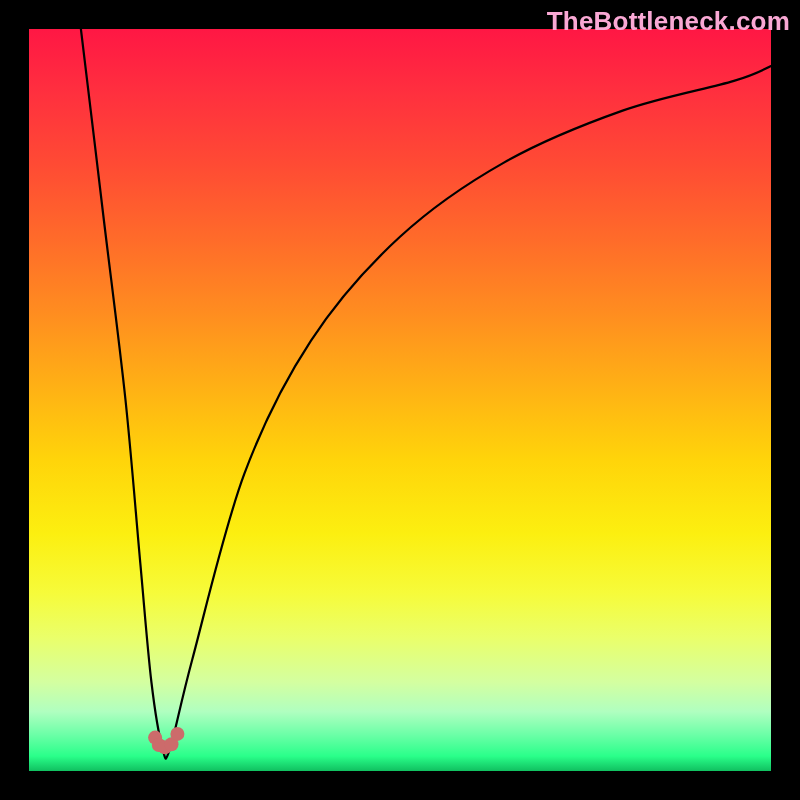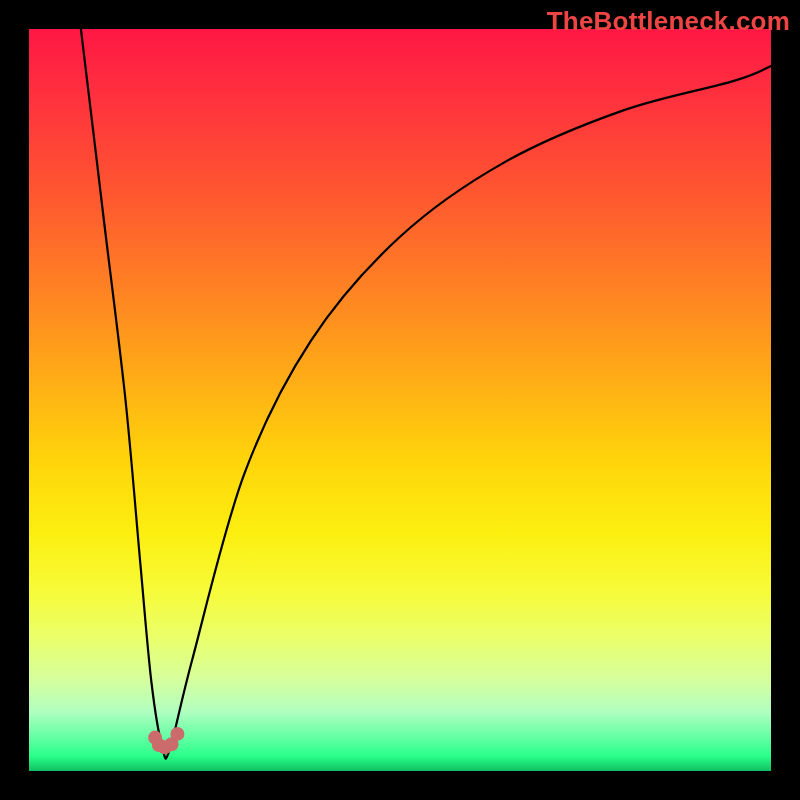--- a/index.html
+++ b/index.html
@@ -50,21 +50,21 @@
     width: 742px;
     height: 742px;
   }
   .watermark {
     position: absolute;
     top: 6px;
     right: 10px;
     font-family: Arial, Helvetica, sans-serif;
     font-size: 26px;
     font-weight: bold;
-    color: #ef4444;
+    color: #f9a8d4;
     letter-spacing: 0.2px;
   }
 </style>
 </head>
 <body>
 
 <div class="frame">
   <div class="plot">
     <svg class="curve-svg" viewBox="0 0 742 742" preserveAspectRatio="none">
       <path id="curve-path" stroke="#000" stroke-width="2.2" fill="none" stroke-linecap="round" d="M 51.9 0.0 C 55.7 30.9, 66.8 123.7, 74.2 185.5 C 81.6 247.3, 90.3 312.9, 96.5 371.0 C 102.6 429.1, 107.0 487.2, 111.3 534.2 C 115.6 581.2, 118.7 622.0, 122.4 653.0 C 126.1 683.9, 130.5 708.6, 133.6 719.7 C 136.7 730.9, 136.0 734.6, 141.0 719.7 C 145.9 704.9, 150.9 676.5, 163.2 630.7 C 175.6 584.9, 195.4 498.4, 215.2 445.2 C 235.0 392.0, 256.0 351.2, 282.0 311.6 C 307.9 272.1, 338.8 237.4, 371.0 207.8 C 403.2 178.1, 437.8 154.6, 474.9 133.6 C 512.0 112.5, 555.3 95.2, 593.6 81.6 C 631.9 68.0, 680.2 59.4, 704.9 51.9 C 729.6 44.5, 735.8 39.6, 742.0 37.1"></path>

